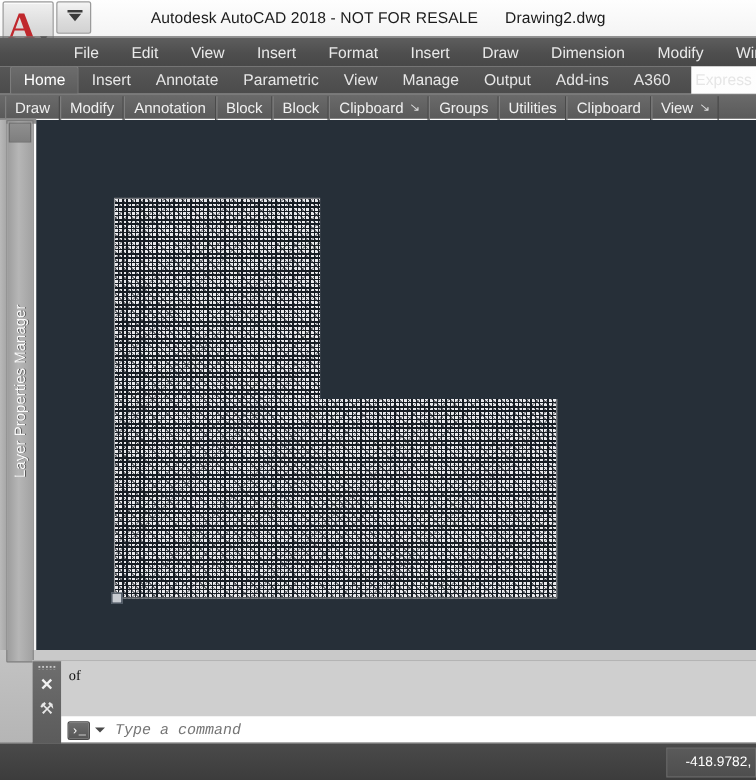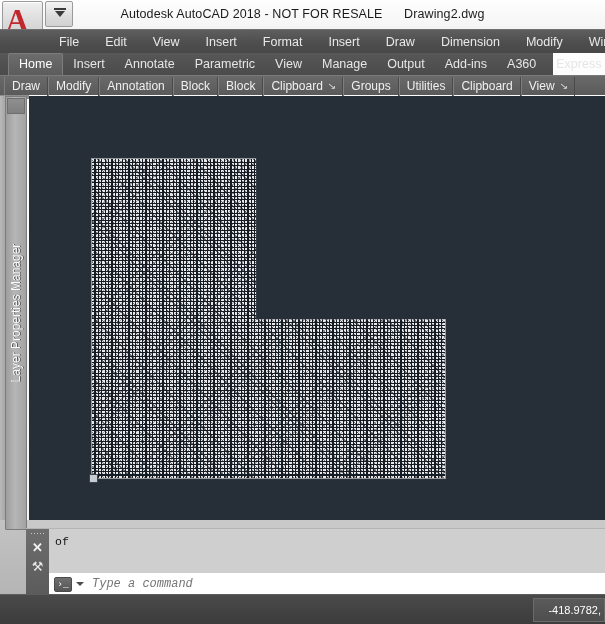--- a/index.html
+++ b/index.html
@@ -306,21 +306,21 @@
     font-size: 13px;
     color: #e8e8e8;
     line-height: 14px;
   }
   .cmdhistory {
     position: absolute;
     left: 23px; top: 0;
     width: 556px; height: 44px;
     padding: 3px 0 0 6px;
     background: #cfcfcf;
-    font-family: Liberation Mono, monospace;
+    font-family: Liberation Serif, serif;
     font-size: 11.5px;
     color: #111;
     line-height: 19px;
     white-space: nowrap;
     overflow: hidden;
   }
   .cmdinputrow {
     position: absolute;
     left: 23px; top: 44px;
     width: 556px; height: 22px;

